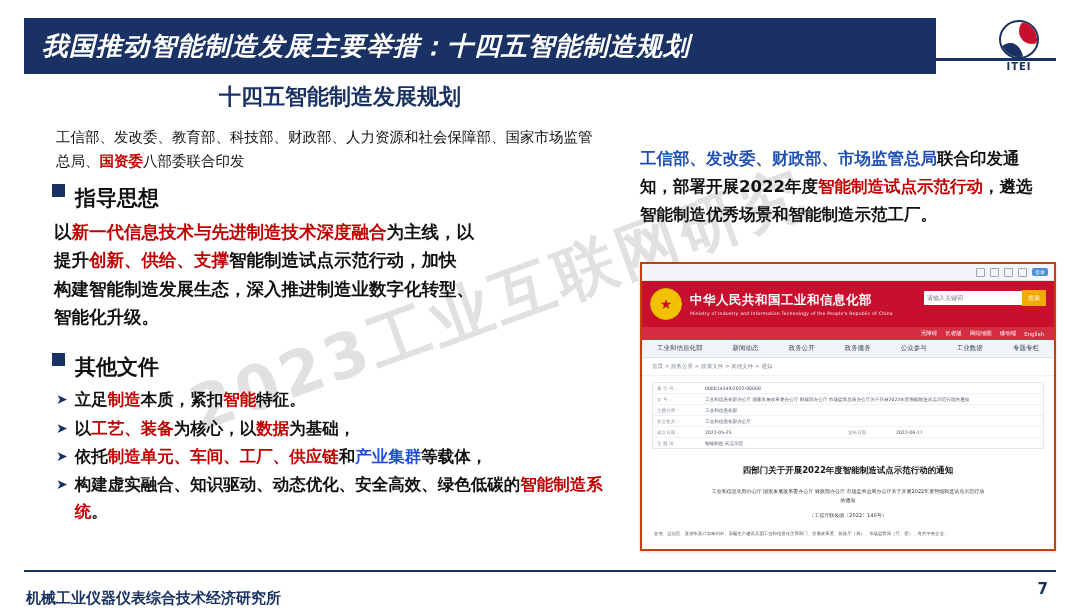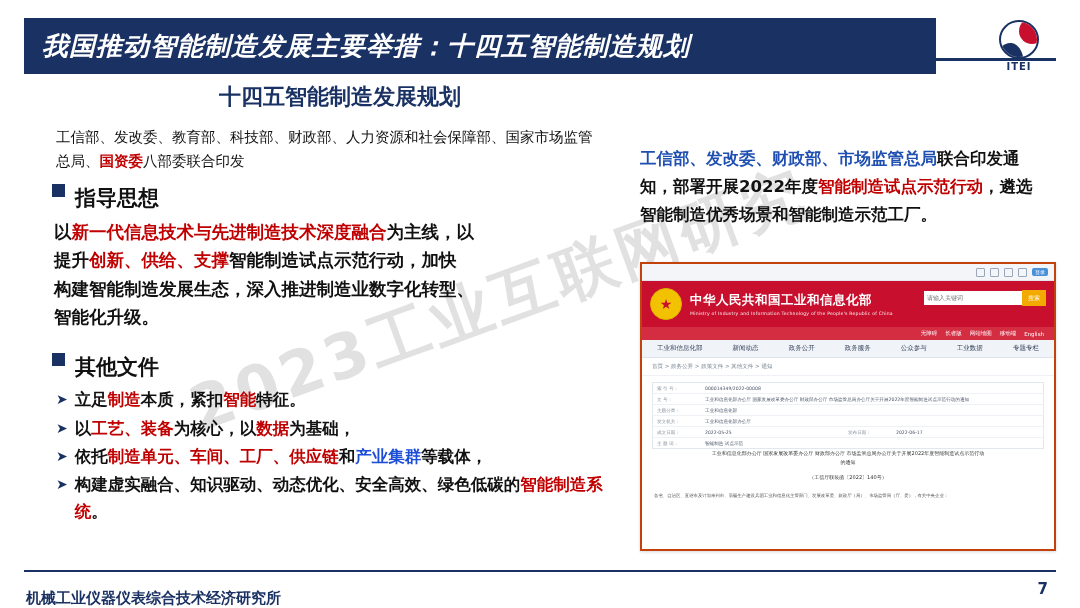--- a/index.html
+++ b/index.html
@@ -314,20 +314,21 @@
         <span class="meta-v">2022-05-25</span>
         <span class="meta-k">发布日期：</span>
         <span class="meta-v">2022-06-17</span>
       </div>
       <div class="meta-row">
         <span class="meta-k">主 题 词：</span>
         <span class="meta-v">智能制造 试点示范</span>
       </div>
     </div>
 
+    <div class="doc-title">四部门关于开展2022年度智能制造试点示范行动的通知</div>
     <div class="doc-sub">工业和信息化部办公厅 国家发展改革委办公厅 财政部办公厅 市场监管总局办公厅关于开展2022年度智能制造试点示范行动</div>
     <div class="doc-sub">的通知</div>
     <div class="doc-num">（工信厅联装函〔2022〕140号）</div>
     <div class="doc-body">各省、自治区、直辖市及计划单列市、新疆生产建设兵团工业和信息化主管部门、发展改革委、财政厅（局）、市场监管局（厅、委），有关中央企业：</div>
   </div>
 
   <div class="footer-line"></div>
   <div class="footer-text">机械工业仪器仪表综合技术经济研究所</div>
   <div class="page-no">7</div>
 </div>

